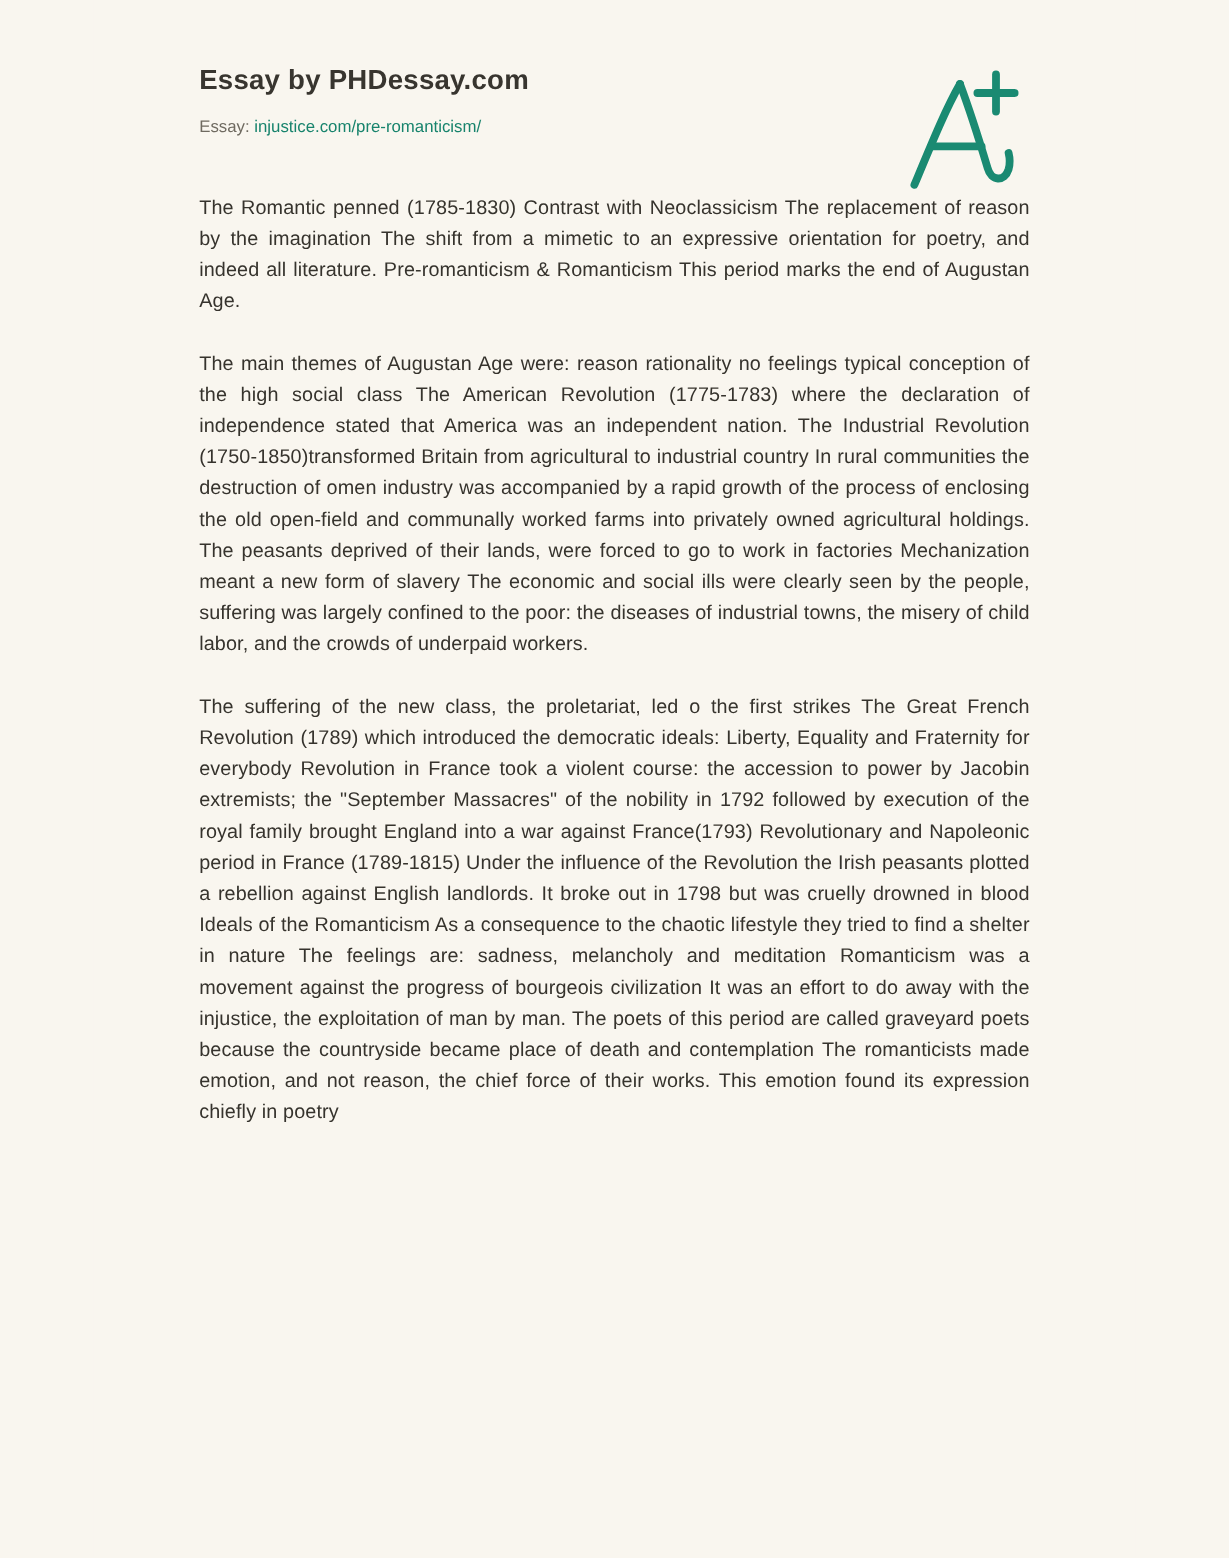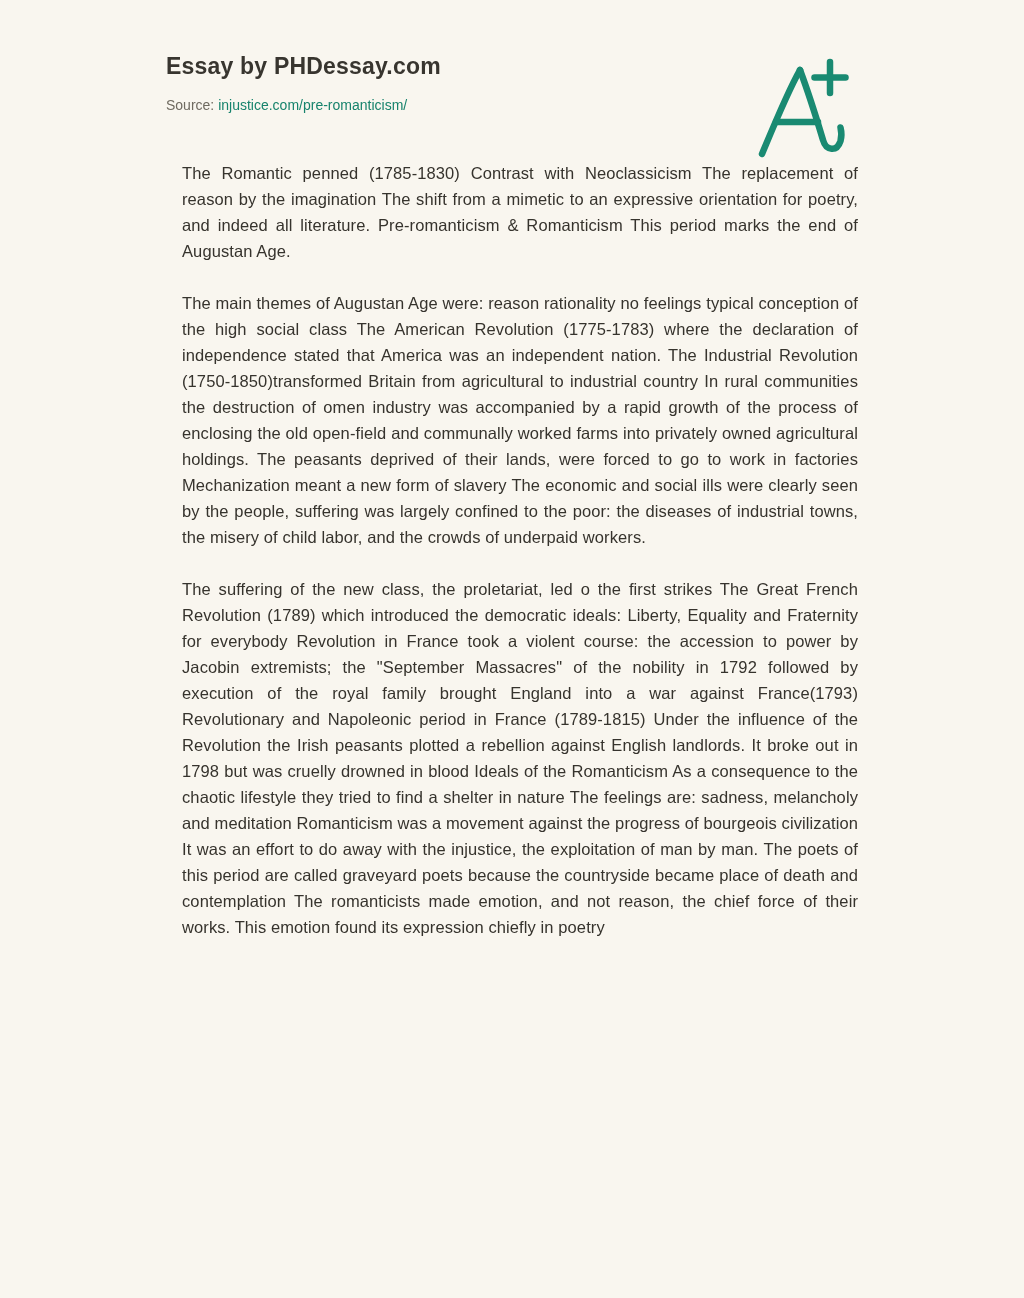--- a/index.html
+++ b/index.html
@@ -46,37 +46,37 @@
     font-size: 31px;
     font-weight: 700;
     color: #23211c;
     letter-spacing: 0.3px;
     line-height: 36px;
   }
   .article-body {
     margin-top: 46px;
   }
   .article-body p {
-    margin: 0 0 26px 16px;
+    margin: 0 0 26px 0;
     font-size: 16.5px;
     line-height: 26px;
     color: #36332d;
     text-align: justify;
     letter-spacing: 0.1px;
   }
 </style>
 </head>
 <body>
 
 <div class="page">
 
   <div class="byline">Essay by PHDessay.com</div>
 
   <div class="source-row">
-    <span>Source:</span>
+    <span>Essay:</span>
     <a class="source-link">injustice.com/pre-romanticism/</a>
   </div>
 
   <div class="logo">
     <svg viewBox="0 0 100 104" width="100" height="104" fill="none" stroke="#1a8a72" stroke-width="6.5" stroke-linecap="round">
 
       <path d="M12,96 C27,60 38,33 50,12"></path>
 
       <path d="M50,12 C59,36 67,62 73,82 C76,93 87,94 90.5,83 C91.8,78.5 91.5,73.5 90.5,69.5"></path>
 

